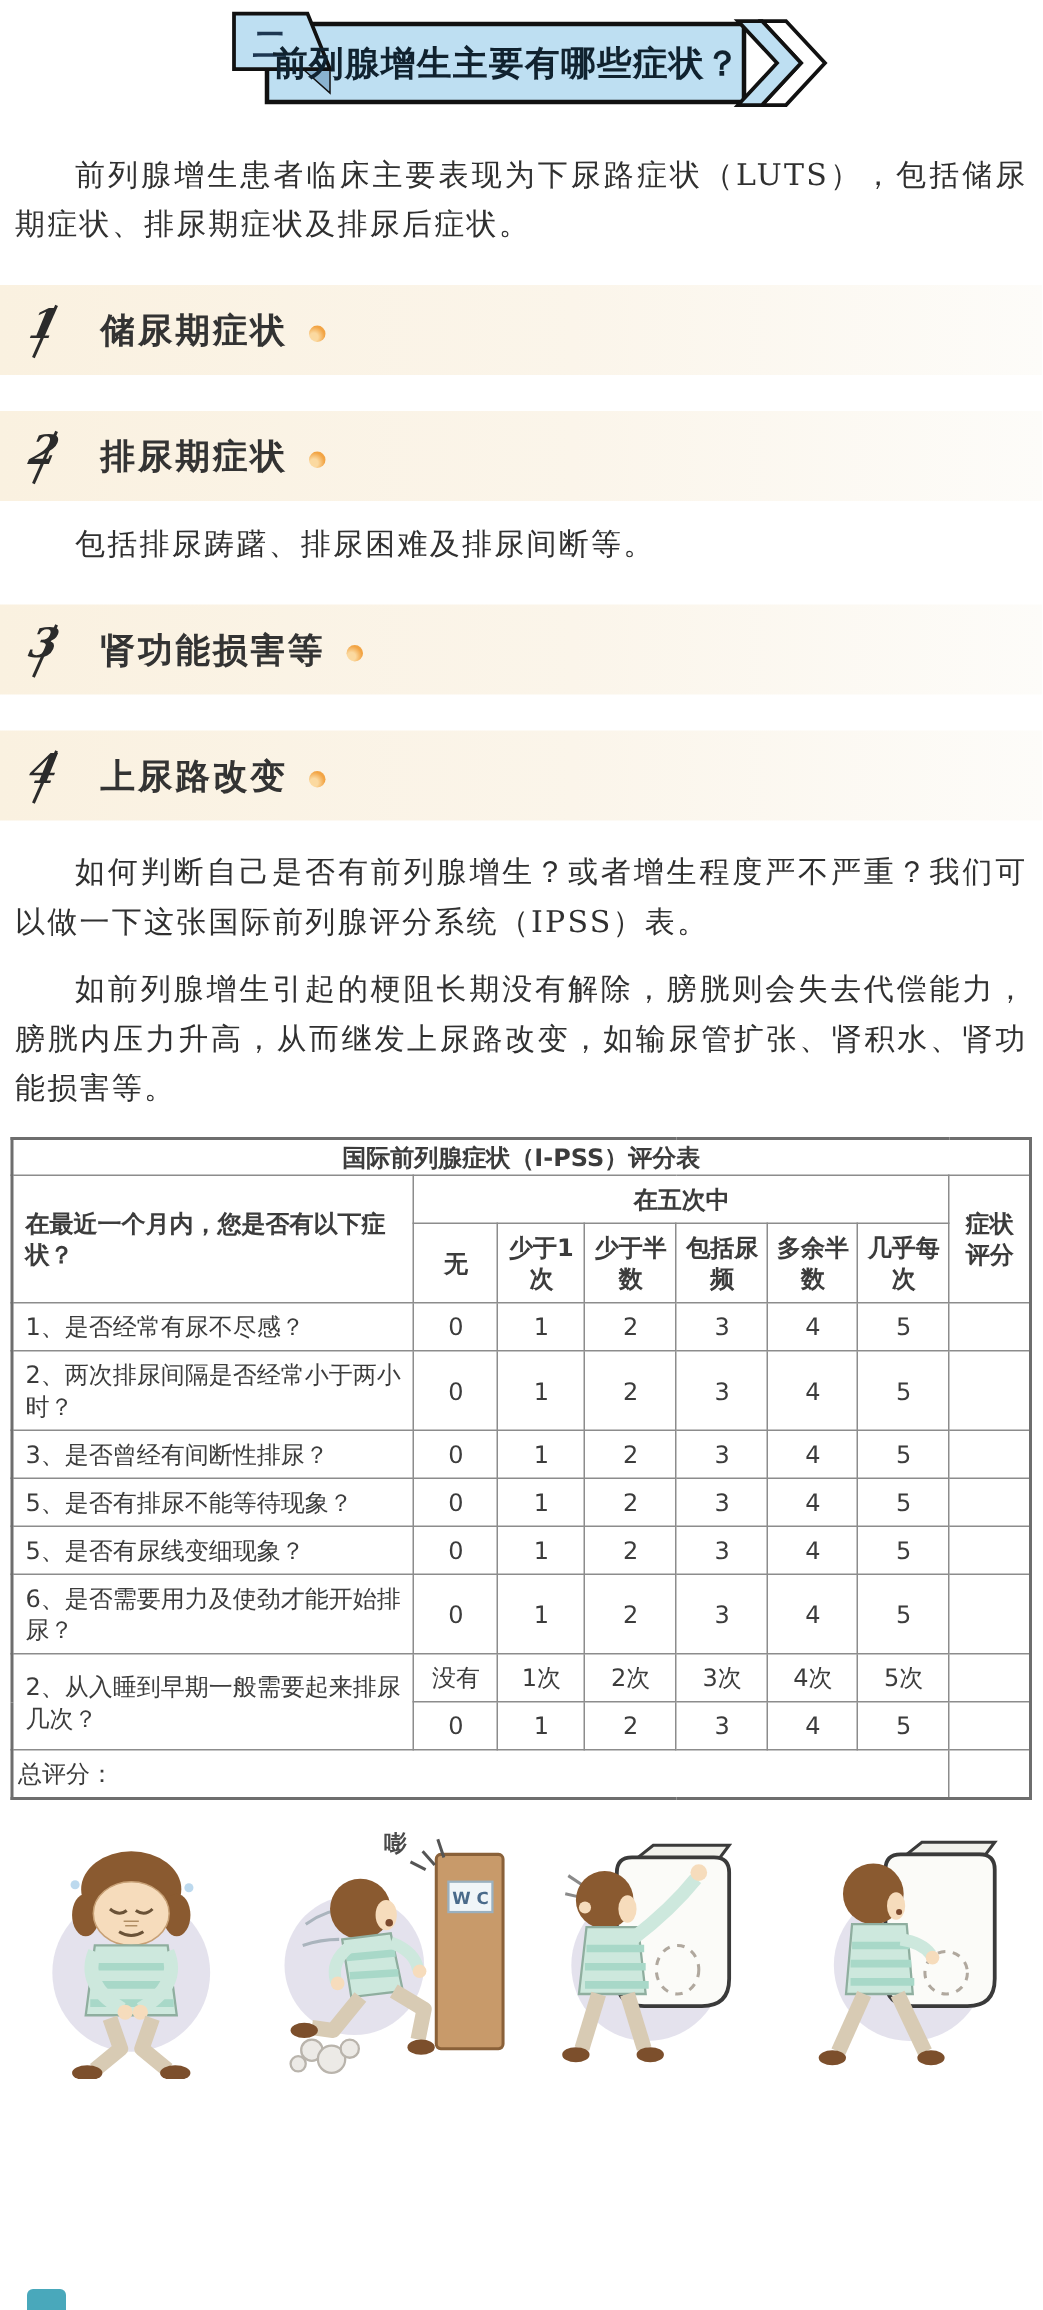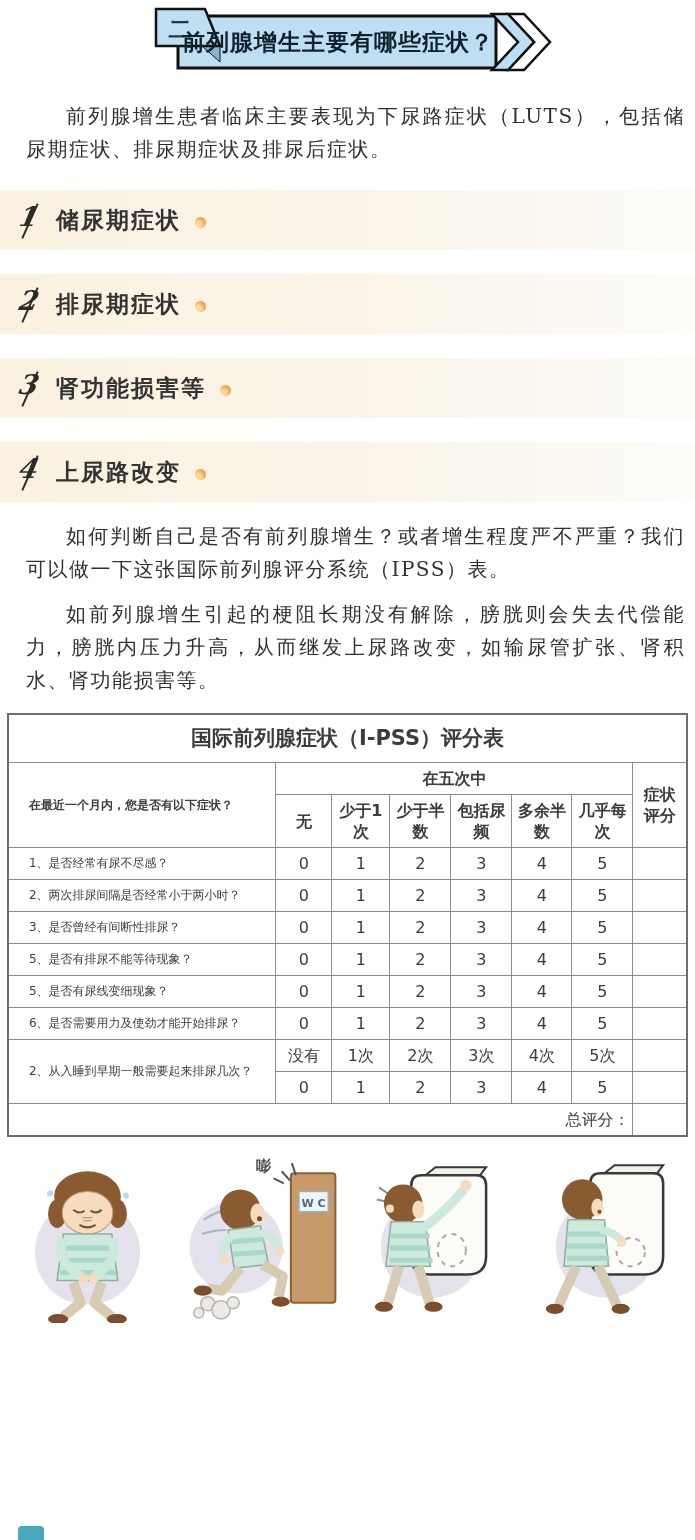--- a/index.html
+++ b/index.html
@@ -3,49 +3,49 @@
 <meta charset="utf-8">
 <style>
   html,body{margin:0;padding:0;background:#ffffff;}
   .page{position:relative;width:695px;height:1540px;background:#ffffff;overflow:hidden;
         font-family:"DejaVu Serif","Liberation Serif",serif;color:#2f2f2f;}
 
   
   .banner-wrap{margin:6px 0 0 150px;width:420px;height:70px;}
 
   
-  .para{margin:24px 10px 0 26px;font-size:20px;line-height:33px;letter-spacing:1.5px;
+  .para{margin:24px 10px 0 10px;font-size:20px;line-height:33px;letter-spacing:1.5px;
         text-indent:2em;text-align:justify;color:#303030;}
   .para.tight{margin-top:12px;}
   .para.mid{margin-top:18px;}
 
   
   .sec-head{margin-top:24px;height:60px;display:flex;align-items:center;
             background:linear-gradient(90deg,#faf1e0 0%,#fbf5ea 55%,#fdfcf9 100%);
             padding-left:16px;}
   .sec-num{position:relative;width:30px;height:38px;flex:0 0 30px;}
   .sec-num .digit{display:block;font:italic bold 27px "DejaVu Serif",serif;color:#2b2b2b;
                   transform:skewX(-12deg);margin-left:4px;}
   .sec-num .slash{position:absolute;left:13px;top:1px;width:2px;height:38px;background:#2b2b2b;
                   transform:rotate(24deg);}
   .sec-title{font-family:"DejaVu Sans","Liberation Sans",sans-serif;font-weight:bold;
-             font-size:23px;color:#333333;letter-spacing:2px;margin-left:10px;}
+             font-size:23px;color:#333333;letter-spacing:2px;margin-left:21px;}
   .sec-dot{width:11px;height:11px;border-radius:50%;margin-left:14px;margin-top:4px;
            background:radial-gradient(circle at 30% 70%, #fbd9a0 25%, #f2a444 65%);}
 
   
   table.ipss{width:679px;margin:16px auto 0 auto;border-collapse:collapse;table-layout:fixed;
              font-family:"DejaVu Sans","Liberation Sans",sans-serif;color:#3c3c3c;
              border:2px solid #6e6e6e;}
   table.ipss td{border:1.5px solid #8c8c8c;text-align:center;vertical-align:middle;
                 padding:5px 3px;font-size:16px;line-height:21px;}
-  table.ipss td.title-cell{font-weight:bold;font-size:21px;padding:13px;}
+  table.ipss td.title-cell{font-weight:bold;font-size:16px;padding:1px;}
   table.ipss td.head{font-weight:bold;}
-  table.ipss td.q{text-align:left;padding-left:20px;font-size:12px;}
-  table.ipss td.total{text-align:right;font-size:16px;margin-left:11px;}
+  table.ipss td.q{text-align:left;padding-left:8px;font-size:16px;}
+  table.ipss td.total{text-align:left;font-size:16px;margin-left:11px;}
 
   
   .cartoon-strip{display:flex;margin:14px 2px 0 2px;}
   .cartoon-cell{width:25%;text-align:center;}
 
   .next-peek{position:absolute;left:18px;bottom:0;width:26px;height:14px;border-radius:4px 4px 0 0;
              background:#49a8bb;}
 </style>
 </head>
 <body>
@@ -81,20 +81,21 @@
   </div>
 
   <div class="sec-head">
     <span class="sec-num">
       <i class="digit">2</i>
       <i class="slash"></i>
     </span>
     <span class="sec-title">排尿期症状</span>
     <span class="sec-dot"></span>
   </div>
+  <p class="para tight">包括排尿踌躇、排尿困难及排尿间断等。</p>
 
   <div class="sec-head">
     <span class="sec-num">
       <i class="digit">3</i>
       <i class="slash"></i>
     </span>
     <span class="sec-title">肾功能损害等</span>
     <span class="sec-dot"></span>
   </div>
 

